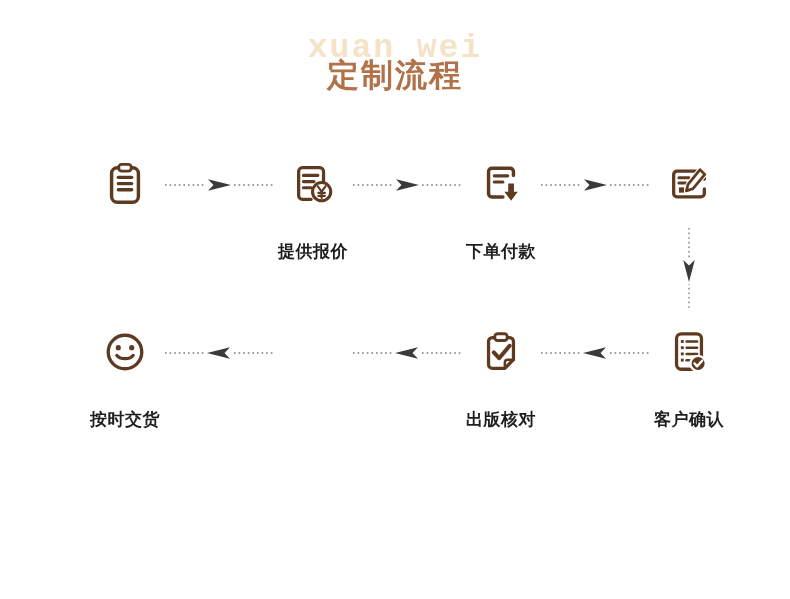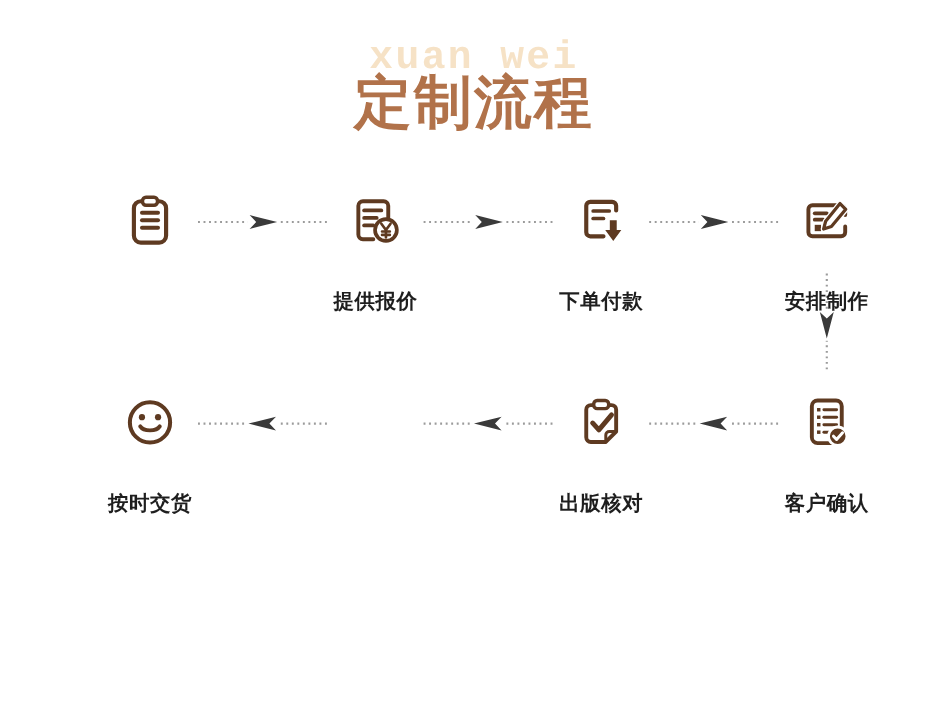--- a/index.html
+++ b/index.html
@@ -10,21 +10,21 @@
     font-family:Liberation Mono, monospace;
     padding-left:30px;
   }
   .watermark {
     position:absolute; top:30px; left:0; width:100%;
     text-align:center; font-size:33px; font-weight:700;
     color:#f6e2c6; letter-spacing:2px; z-index:1;
   }
   .title {
     position:absolute; top:54px; left:0; width:100%;
-    text-align:center; font-size:48px; font-weight:800;
+    text-align:center; font-size:32px; font-weight:800;
     color:#b1724a; letter-spacing:2px; z-index:2;
   }
   .step { position:absolute; width:160px; text-align:center; z-index:3; }
   .row1 { top:160px; }
   .row2 { top:328px; }
   .col1 { left:45px; } .col2 { left:233px; } .col3 { left:421px; } .col4 { left:609px; }
   .icon {
     height:48px; display:flex; align-items:center; justify-content:center;
     color:#5e3a21;
   }
@@ -89,21 +89,20 @@
     <div class="icon">
       <svg viewBox="0 0 48 48" fill="none" stroke="currentColor" stroke-linecap="round" stroke-linejoin="round">
         <path d="M40 19 V14 c0 -1.9 -1.6 -3.5 -3.5 -3.5 H11.5 C9.6 10.5 8 12.1 8 14 v20 c0 1.9 1.6 3.5 3.5 3.5 h25 c1.9 0 3.5 -1.6 3.5 -3.5 v-5" stroke-width="3.4"></path>
         <line x1="13.5" y1="17.5" x2="24" y2="17.5" stroke-width="3.2"></line>
         <line x1="13.5" y1="23" x2="21" y2="23" stroke-width="3.2"></line>
         <rect x="13.5" y="27.5" width="5.5" height="5.5" fill="currentColor" stroke="none"></rect>
         <path d="M35.5 9 l5 5 -12.5 15 -6.8 2.2 1.8 -6.8 z" fill="#fff" stroke="#fff" stroke-width="5"></path>
         <path d="M35.5 9 l5 5 -12.5 15 -6.8 2.2 1.8 -6.8 z" fill="#fff" stroke="currentColor" stroke-width="2.8"></path>
       </svg>
     </div>
-    <div class="step-label">安排制作</div>
   </div>
 
   <div class="step row2 col1">
     <div class="icon">
       <svg viewBox="0 0 48 48" fill="none" stroke="currentColor" stroke-linecap="round" stroke-linejoin="round">
         <circle cx="24" cy="24" r="17.5" stroke-width="3.5"></circle>
         <circle cx="17" cy="19.5" r="2.7" fill="currentColor" stroke="none"></circle>
         <circle cx="31" cy="19.5" r="2.7" fill="currentColor" stroke="none"></circle>
         <path d="M15.5 27.5 c3 4.6 14 4.6 17 0" stroke-width="3.4"></path>
       </svg>

